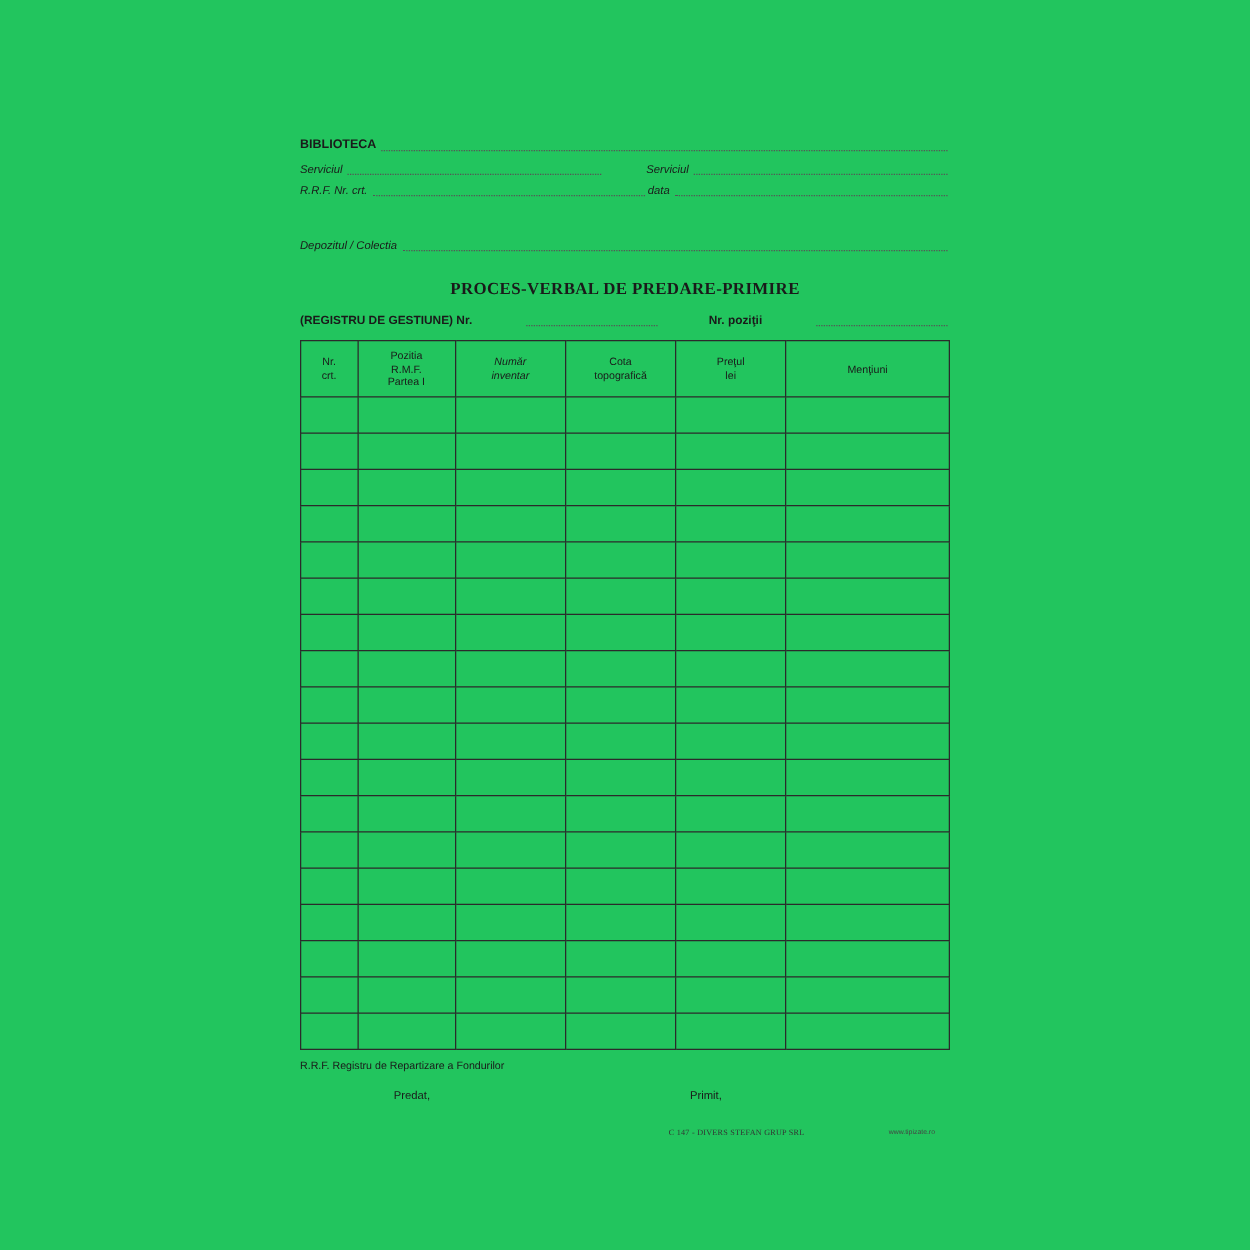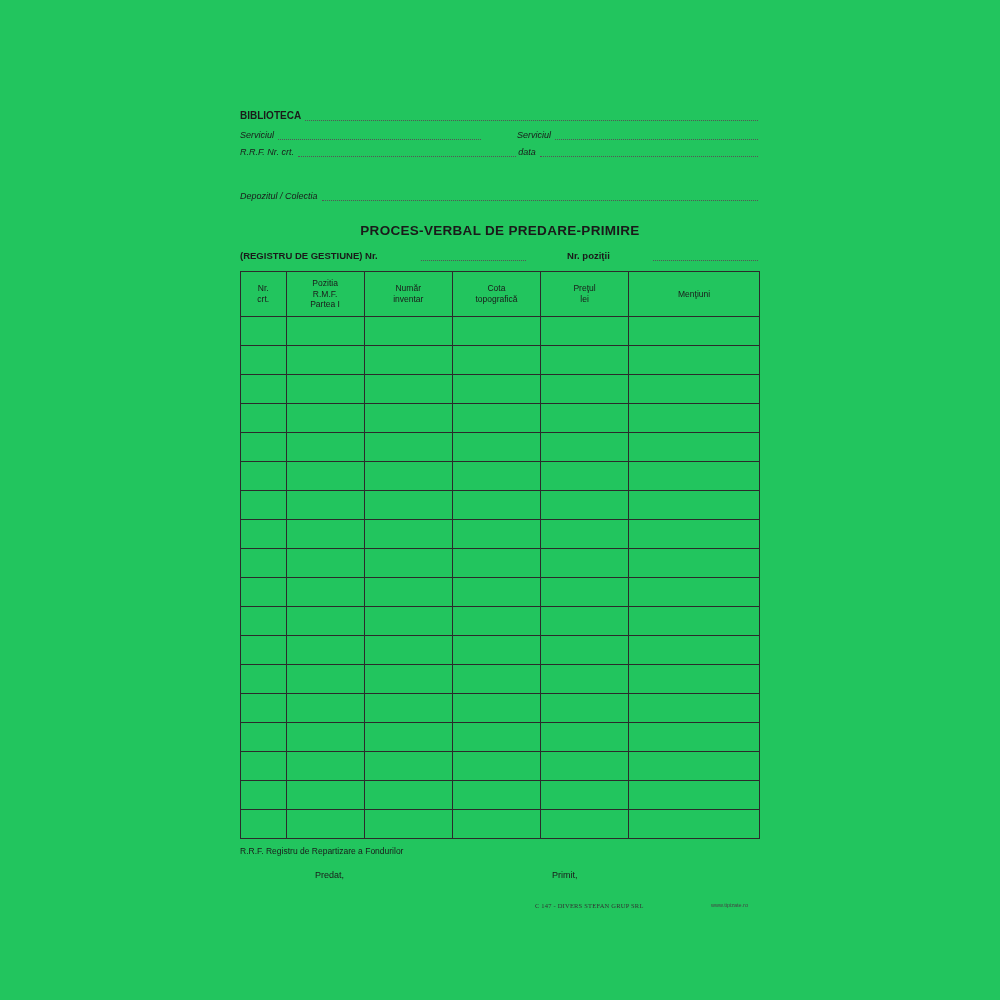--- a/index.html
+++ b/index.html
@@ -64,31 +64,31 @@
     flex: 1 1 0;
     font-size: 9px;
   }
   .biblio-row {
     margin-bottom: 9px;
   }
 
   
   .title {
     text-align: center;
-    font-family: Liberation Sans, sans-serif;
+    font-family: Liberation Serif, serif;
     font-weight: bold;
     font-size: 13.5px;
     letter-spacing: 0.3px;
     margin-top: 22px;
     margin-bottom: 12px;
   }
 
   .reg-row {
     display: flex;
-    align-items: center;
+    align-items: flex-start;
     font-size: 9.5px;
     margin-bottom: 10px;
     gap: 39px;
   }
   .reg-row .b {
     font-weight: bold;
     white-space: nowrap;
     font-size: 9.5px;
   }
 
@@ -109,21 +109,21 @@
     text-align: center;
     height: 40px;
     vertical-align: middle;
     padding: 2px 1px;
   }
   table.grid td.cell {
     height: 28px;
   }
   .c1 { width: 8.5%; }
   .c2 { width: 15%; }
-  .c3 { width: 17%; }
+  .c3 { width: 17%; font-style: italic; }
   .c4 { width: 17%; }
   .c5 { width: 17%; }
   .c6 { width: 25.5%; }
 
   
   .foot-note {
     font-size: 8.5px;
     margin-top: 7px;
   }
   .sign-row {

